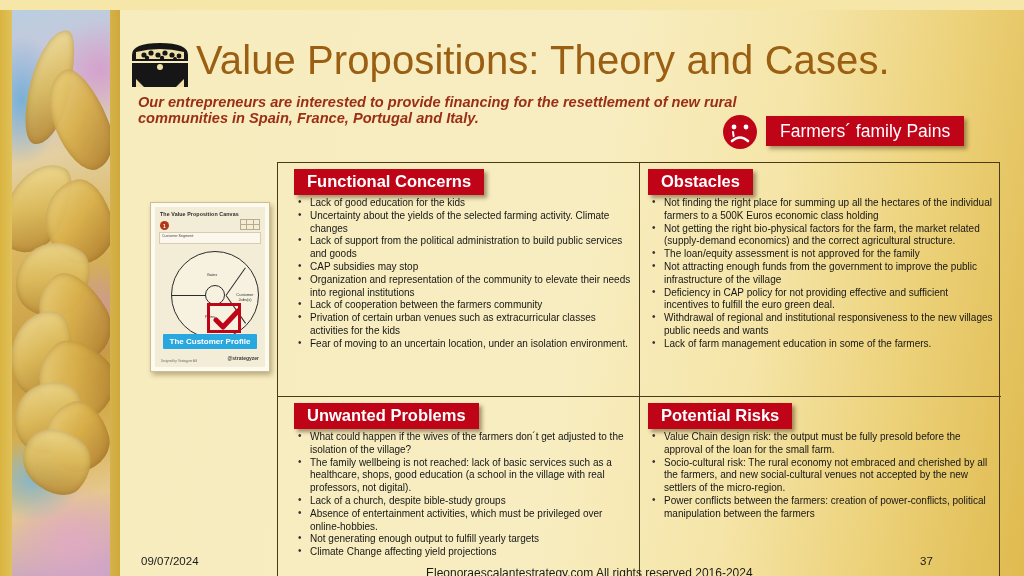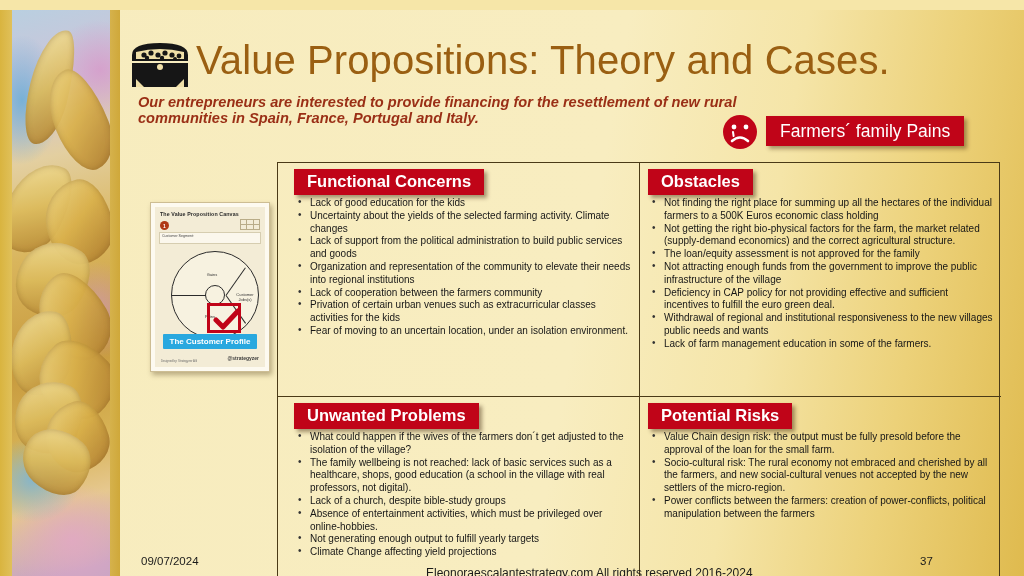--- a/index.html
+++ b/index.html
@@ -268,20 +268,21 @@
   </div>
 
   <div id="grid">
 
     <div class="cell c1">
       <div class="cell-header">Functional Concerns</div>
       <ul class="bullets">
         <li>Lack of good education for the kids</li>
         <li>Uncertainty about the yields of the selected farming activity. Climate changes</li>
         <li>Lack of support from the political administration to build public services and goods</li>
+        <li>CAP subsidies may stop</li>
         <li>Organization and representation of the community to elevate their needs into regional institutions</li>
         <li>Lack of cooperation between the farmers community</li>
         <li>Privation of certain urban venues such as extracurricular classes activities for the kids</li>
         <li>Fear of moving to an uncertain location, under an isolation environment.</li>
       </ul>
     </div>
 
     <div class="cell c2">
       <div class="cell-header">Obstacles</div>
       <ul class="bullets">

